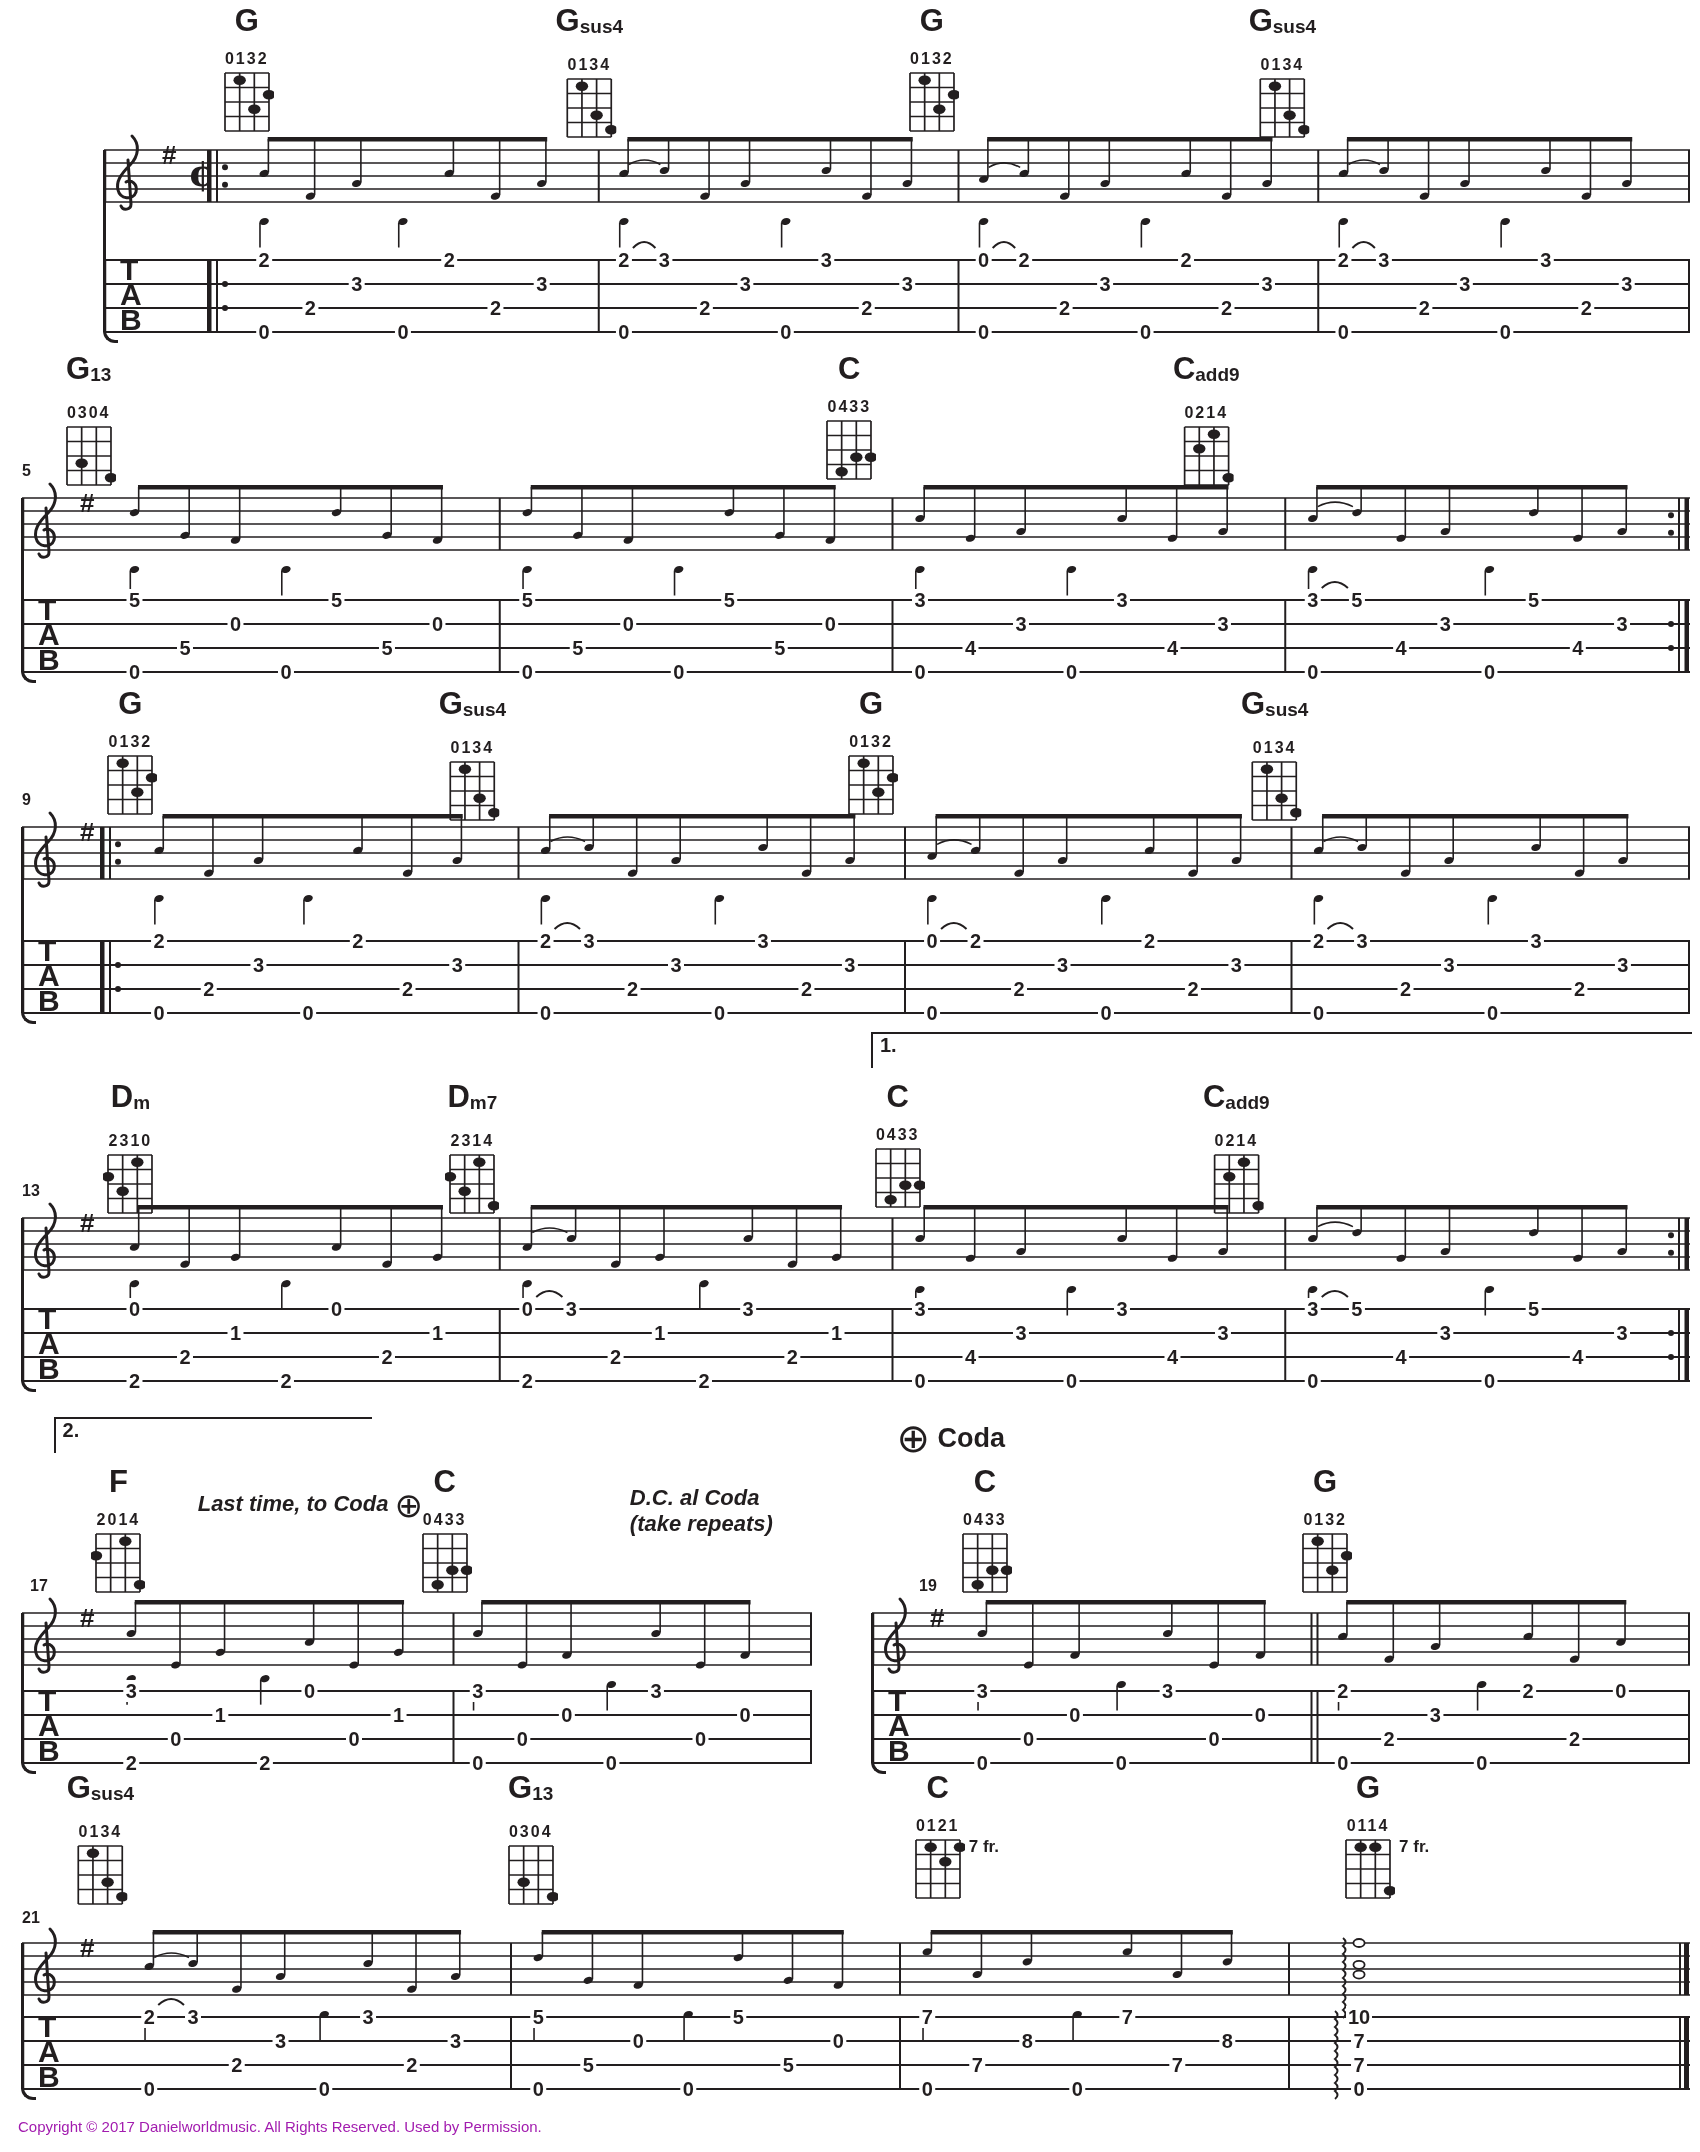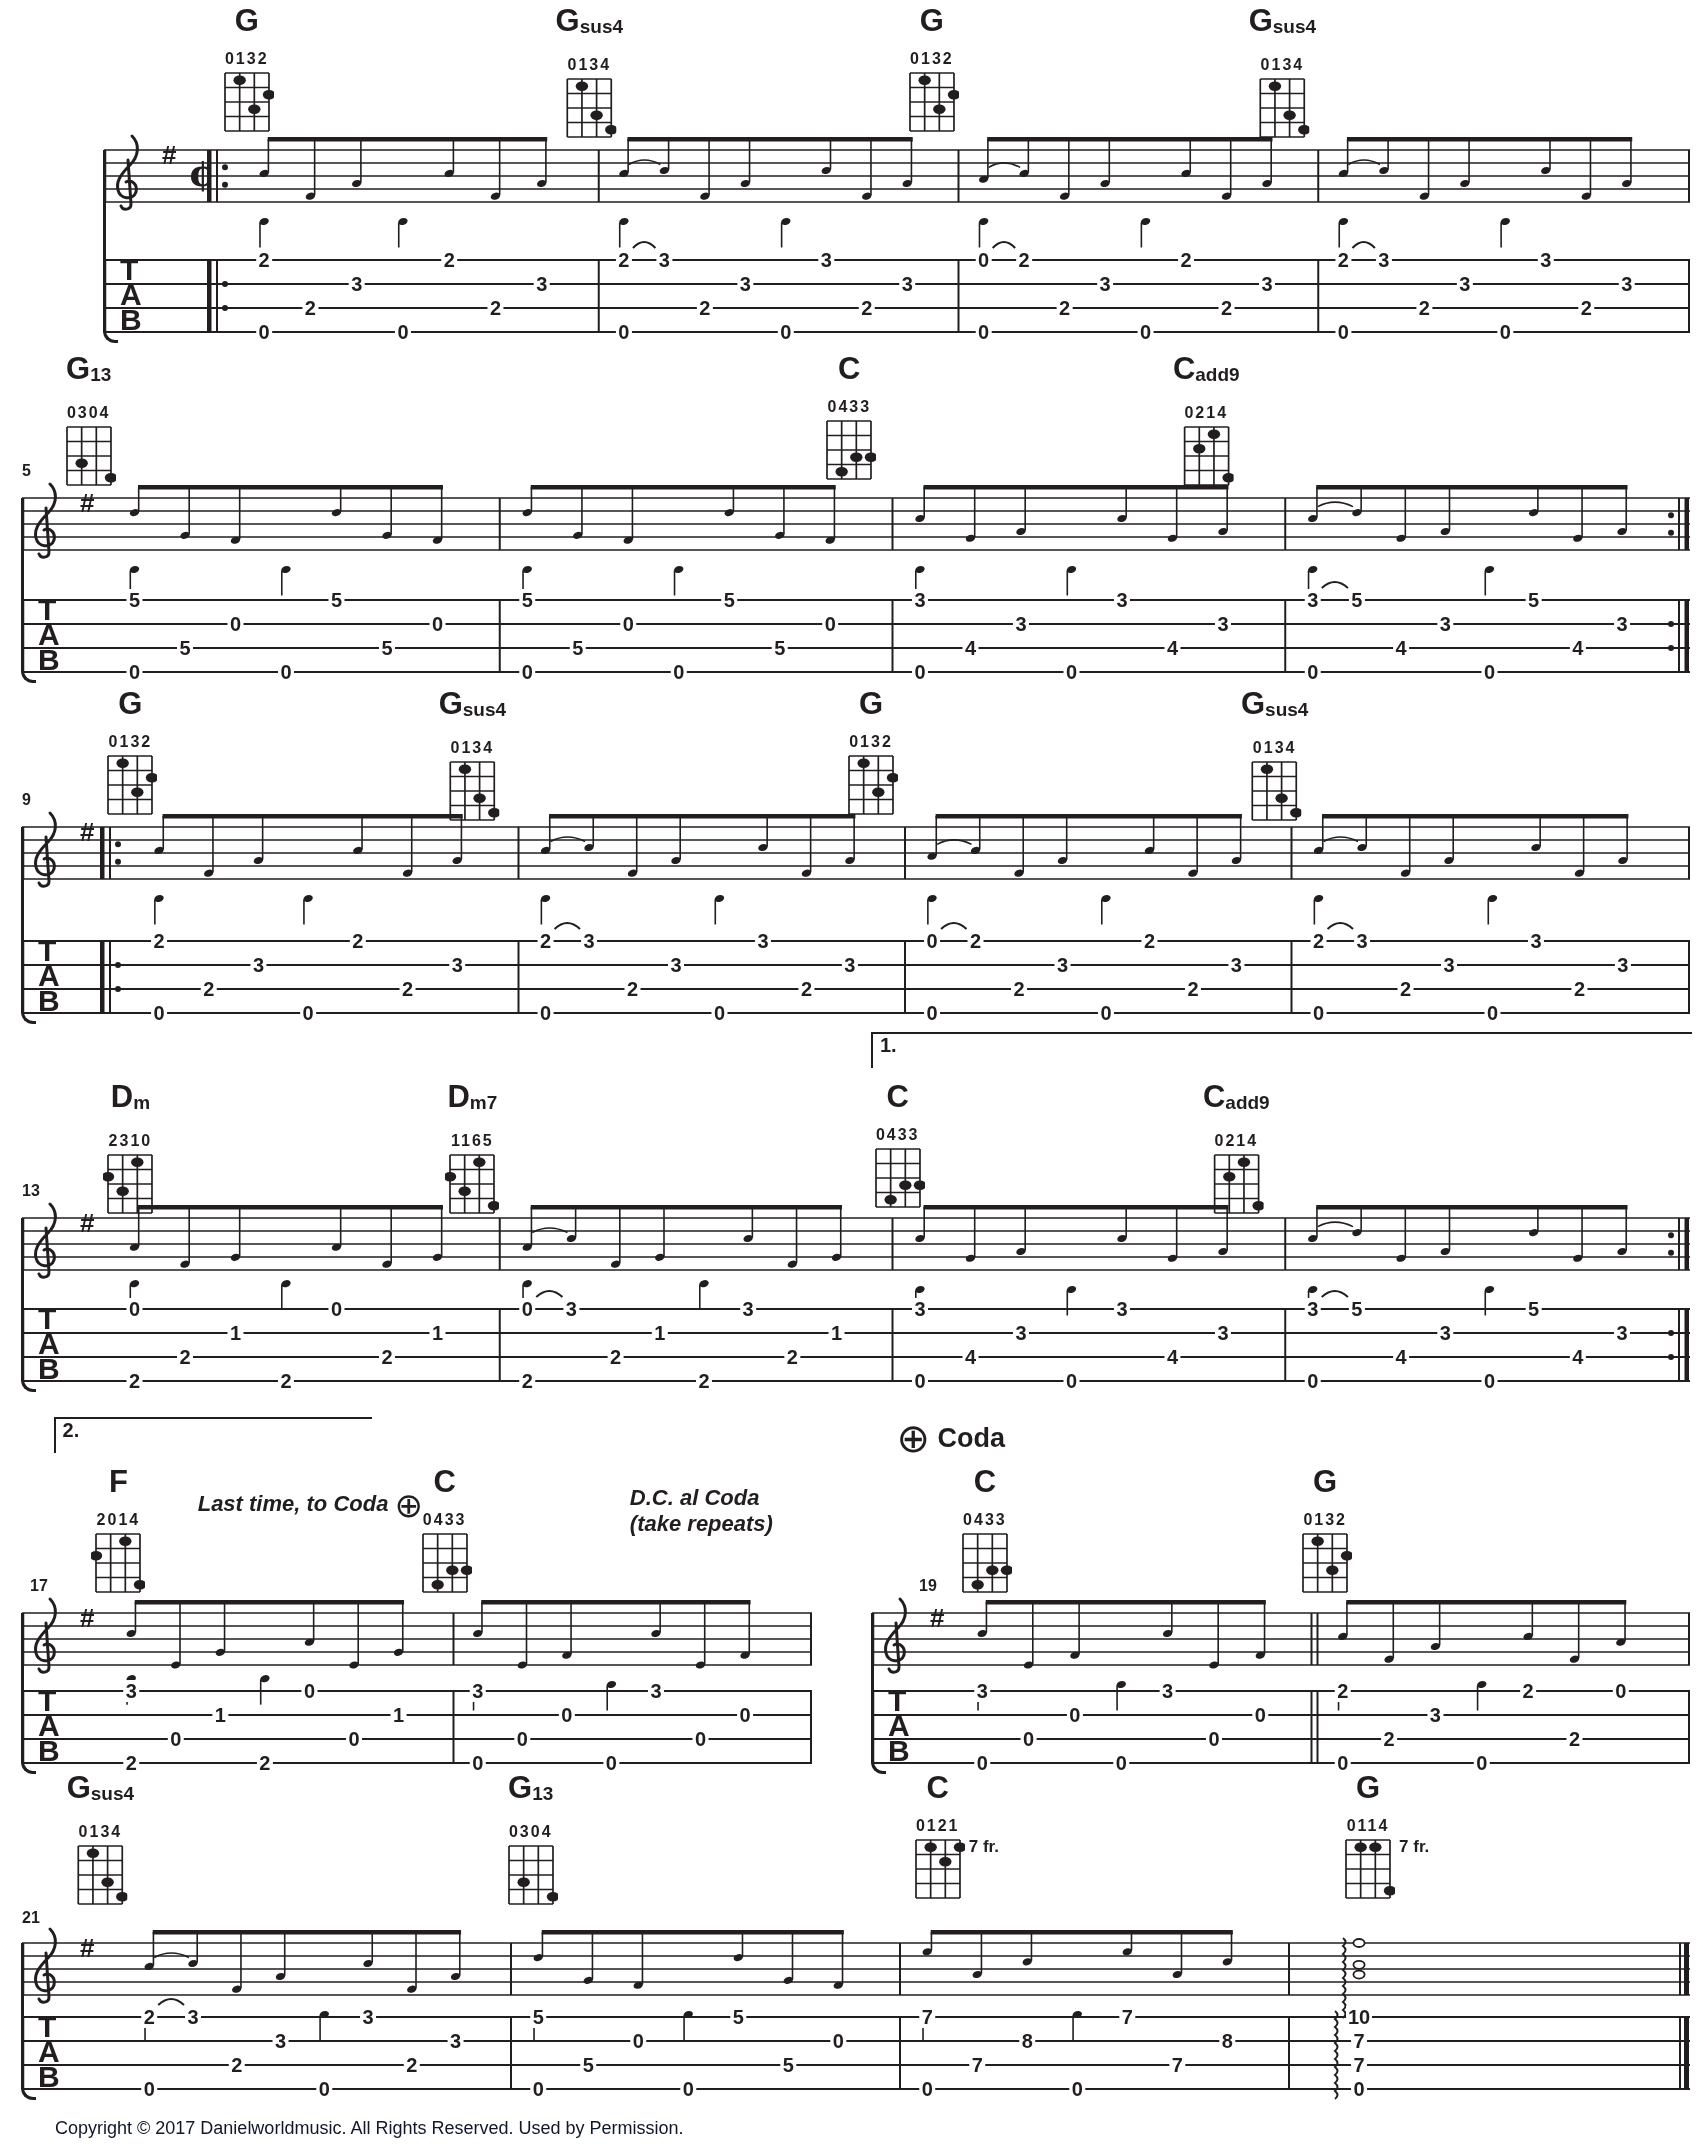--- a/index.html
+++ b/index.html
@@ -14,21 +14,21 @@
   .chord-fing{font-weight:bold;font-size:16px;letter-spacing:2px;margin-top:14px;}
   .chord-grid-wrap{position:relative;display:inline-block;margin-top:2px;}
   .fret-label{position:absolute;left:58px;top:0px;font-weight:bold;font-size:17px;white-space:nowrap;}
   .measure-number{position:absolute;font-weight:bold;font-size:16px;}
   .volta{position:absolute;border-top:2.5px solid #221e1f;border-left:2.5px solid #221e1f;height:34px;}
   .volta-label{font-weight:bold;font-size:20px;padding-left:7px;line-height:22px;display:inline-block;}
   .coda-label{position:absolute;font-weight:bold;font-size:27px;white-space:nowrap;}
   .coda-label .coda-sym{font-size:40px;vertical-align:-5px;font-weight:normal;}
   .direction{position:absolute;font-style:italic;font-weight:bold;font-size:22px;white-space:nowrap;transform:translateX(-50%);margin-top:14px;}
   .direction .coda-sym{font-size:34px;font-style:normal;vertical-align:-6px;font-weight:normal;}
-  .footer{position:absolute;left:18px;top:2118px;font-size:18px;color:#0f172a;margin-left:37px;}
+  .footer{position:absolute;left:18px;top:2118px;font-size:15px;color:#a21caf;}
   svg{display:block;}
 </style>
 </head>
 <body>
 
 <div id="score">
     <div class="system" style="top: 0px; left: 104px; width: 1586px; height: 380px;">
       <div class="sysline" style="left: -1px; top: 150px; height: 182px;"></div>
       <div class="syshook" style="left: -1px; top: 328px;"></div>
       <div class="chord" style="left: 9%; top: 6px;"><div class="chord-name">G</div><div class="chord-fing">0132</div><div class="chord-grid-wrap"><svg width="54" height="64" viewBox="0 0 54 64">
@@ -1150,21 +1150,21 @@
             <line x1="48.980000000000004" y1="3" x2="48.980000000000004" y2="61" stroke="#221e1f" stroke-width="1.7"></line>
             <line x1="5" y1="3" x2="49" y2="3" stroke="#221e1f" stroke-width="1.7"></line>
             <line x1="5" y1="17.5" x2="49" y2="17.5" stroke="#221e1f" stroke-width="1.7"></line>
             <line x1="5" y1="32" x2="49" y2="32" stroke="#221e1f" stroke-width="1.7"></line>
             <line x1="5" y1="46.5" x2="49" y2="46.5" stroke="#221e1f" stroke-width="1.7"></line>
             <line x1="5" y1="61" x2="49" y2="61" stroke="#221e1f" stroke-width="1.7"></line>
             <ellipse cx="5" cy="24.75" rx="6.2" ry="4.8" fill="#221e1f"></ellipse>
             <ellipse cx="19.66" cy="39.25" rx="6.2" ry="4.8" fill="#221e1f"></ellipse>
             <ellipse cx="34.32" cy="10.25" rx="6.2" ry="4.8" fill="#221e1f"></ellipse>
           </svg></div></div>
-      <div class="chord" style="left: 27%; top: 52px;"><div class="chord-name">D<span class="sub">m7</span></div><div class="chord-fing">1165</div><div class="chord-grid-wrap"><svg width="54" height="64" viewBox="0 0 54 64">
+      <div class="chord" style="left: 27%; top: 52px;"><div class="chord-name">D<span class="sub">m7</span></div><div class="chord-fing">2314</div><div class="chord-grid-wrap"><svg width="54" height="64" viewBox="0 0 54 64">
             <line x1="5" y1="3" x2="5" y2="61" stroke="#221e1f" stroke-width="1.7"></line>
             <line x1="19.66" y1="3" x2="19.66" y2="61" stroke="#221e1f" stroke-width="1.7"></line>
             <line x1="34.32" y1="3" x2="34.32" y2="61" stroke="#221e1f" stroke-width="1.7"></line>
             <line x1="48.980000000000004" y1="3" x2="48.980000000000004" y2="61" stroke="#221e1f" stroke-width="1.7"></line>
             <line x1="5" y1="3" x2="49" y2="3" stroke="#221e1f" stroke-width="1.7"></line>
             <line x1="5" y1="17.5" x2="49" y2="17.5" stroke="#221e1f" stroke-width="1.7"></line>
             <line x1="5" y1="32" x2="49" y2="32" stroke="#221e1f" stroke-width="1.7"></line>
             <line x1="5" y1="46.5" x2="49" y2="46.5" stroke="#221e1f" stroke-width="1.7"></line>
             <line x1="5" y1="61" x2="49" y2="61" stroke="#221e1f" stroke-width="1.7"></line>
             <ellipse cx="5" cy="24.75" rx="6.2" ry="4.8" fill="#221e1f"></ellipse>

